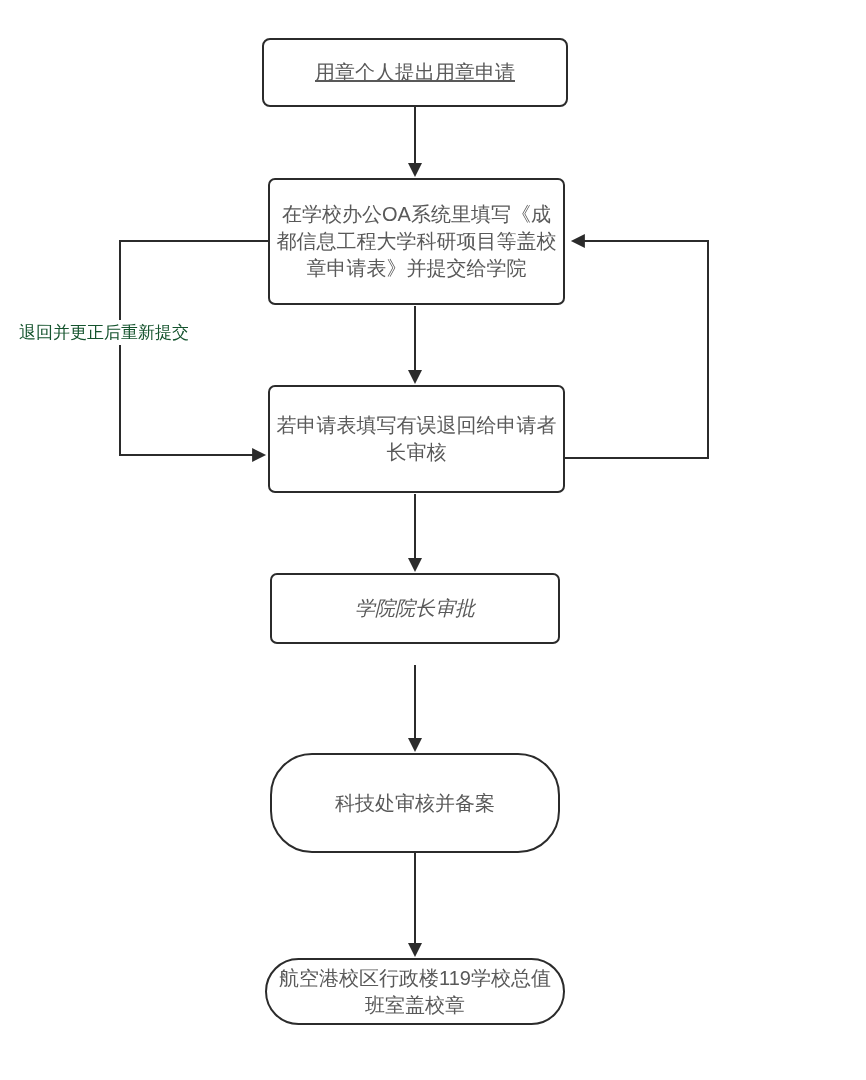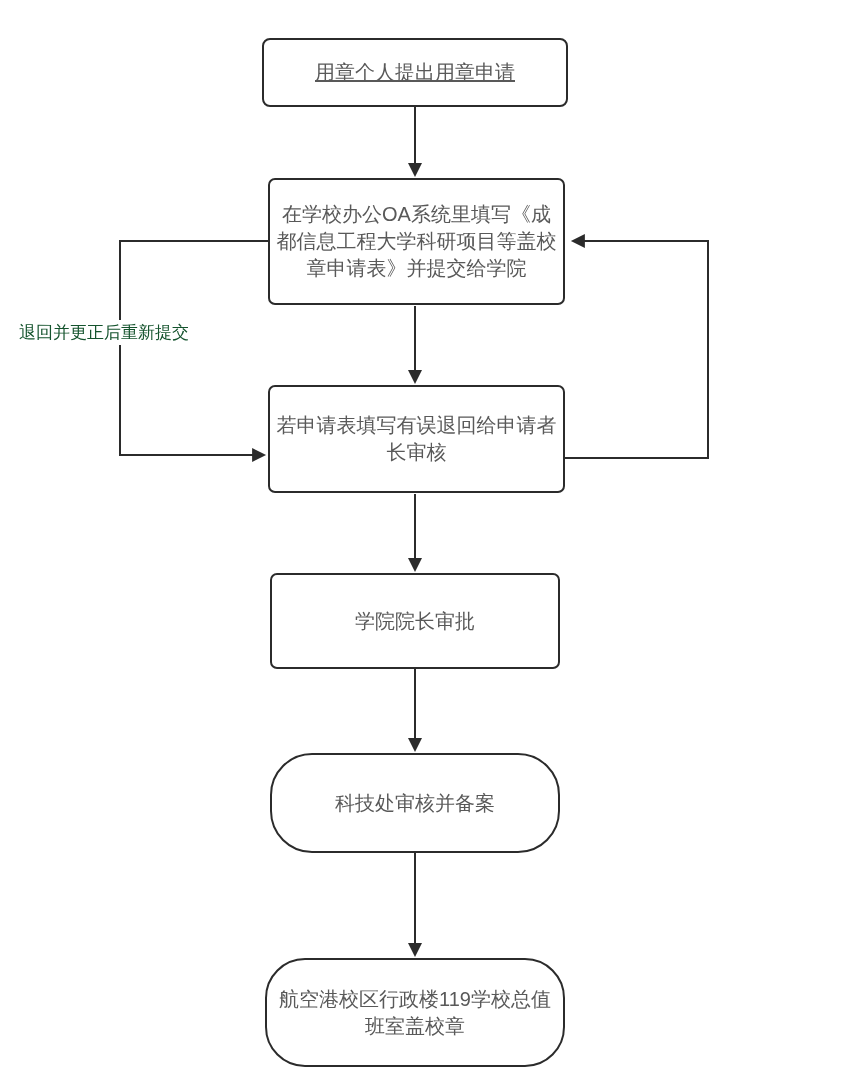--- a/index.html
+++ b/index.html
@@ -28,23 +28,23 @@
     text-align: center;
     font-size: 20px;
     line-height: 27px;
     white-space: pre-line;
   }
   .node.rect    { border-radius: 8px; }
   .node.rounded { border-radius: 7px; }
   #node-start            { left: 262px; top: 38px;  width: 306px; height: 69px; text-decoration: underline;  }
   #node-fill-form        { left: 268px; top: 178px; width: 297px; height: 127px; }
   #node-vice-dean-review { left: 268px; top: 385px; width: 297px; height: 108px; }
-  #node-dean-approval    { left: 270px; top: 573px; width: 290px; height: 96px;  }
+  #node-dean-approval    { left: 270px; top: 573px; width: 290px; height: 71px; font-style: italic;  }
   #node-scitech-review   { left: 270px; top: 753px; width: 290px; height: 100px;  border-radius: 42px; }
-  #node-seal-office      { left: 265px; top: 958px; width: 300px; height: 109px;  border-radius: 40px; }
+  #node-seal-office      { left: 265px; top: 958px; width: 300px; height: 67px;  border-radius: 40px; }
   .edge-label {
     position: absolute;
     background: #ffffff;
     color: #14532d;
     white-space: nowrap;
     padding: 1px 3px;
   }
   #label-resubmit { left: 16px;  top: 320px; font-size: 17px; }
   #label-return   { left: 570px; top: 324px; font-size: 19px; }
 </style>

